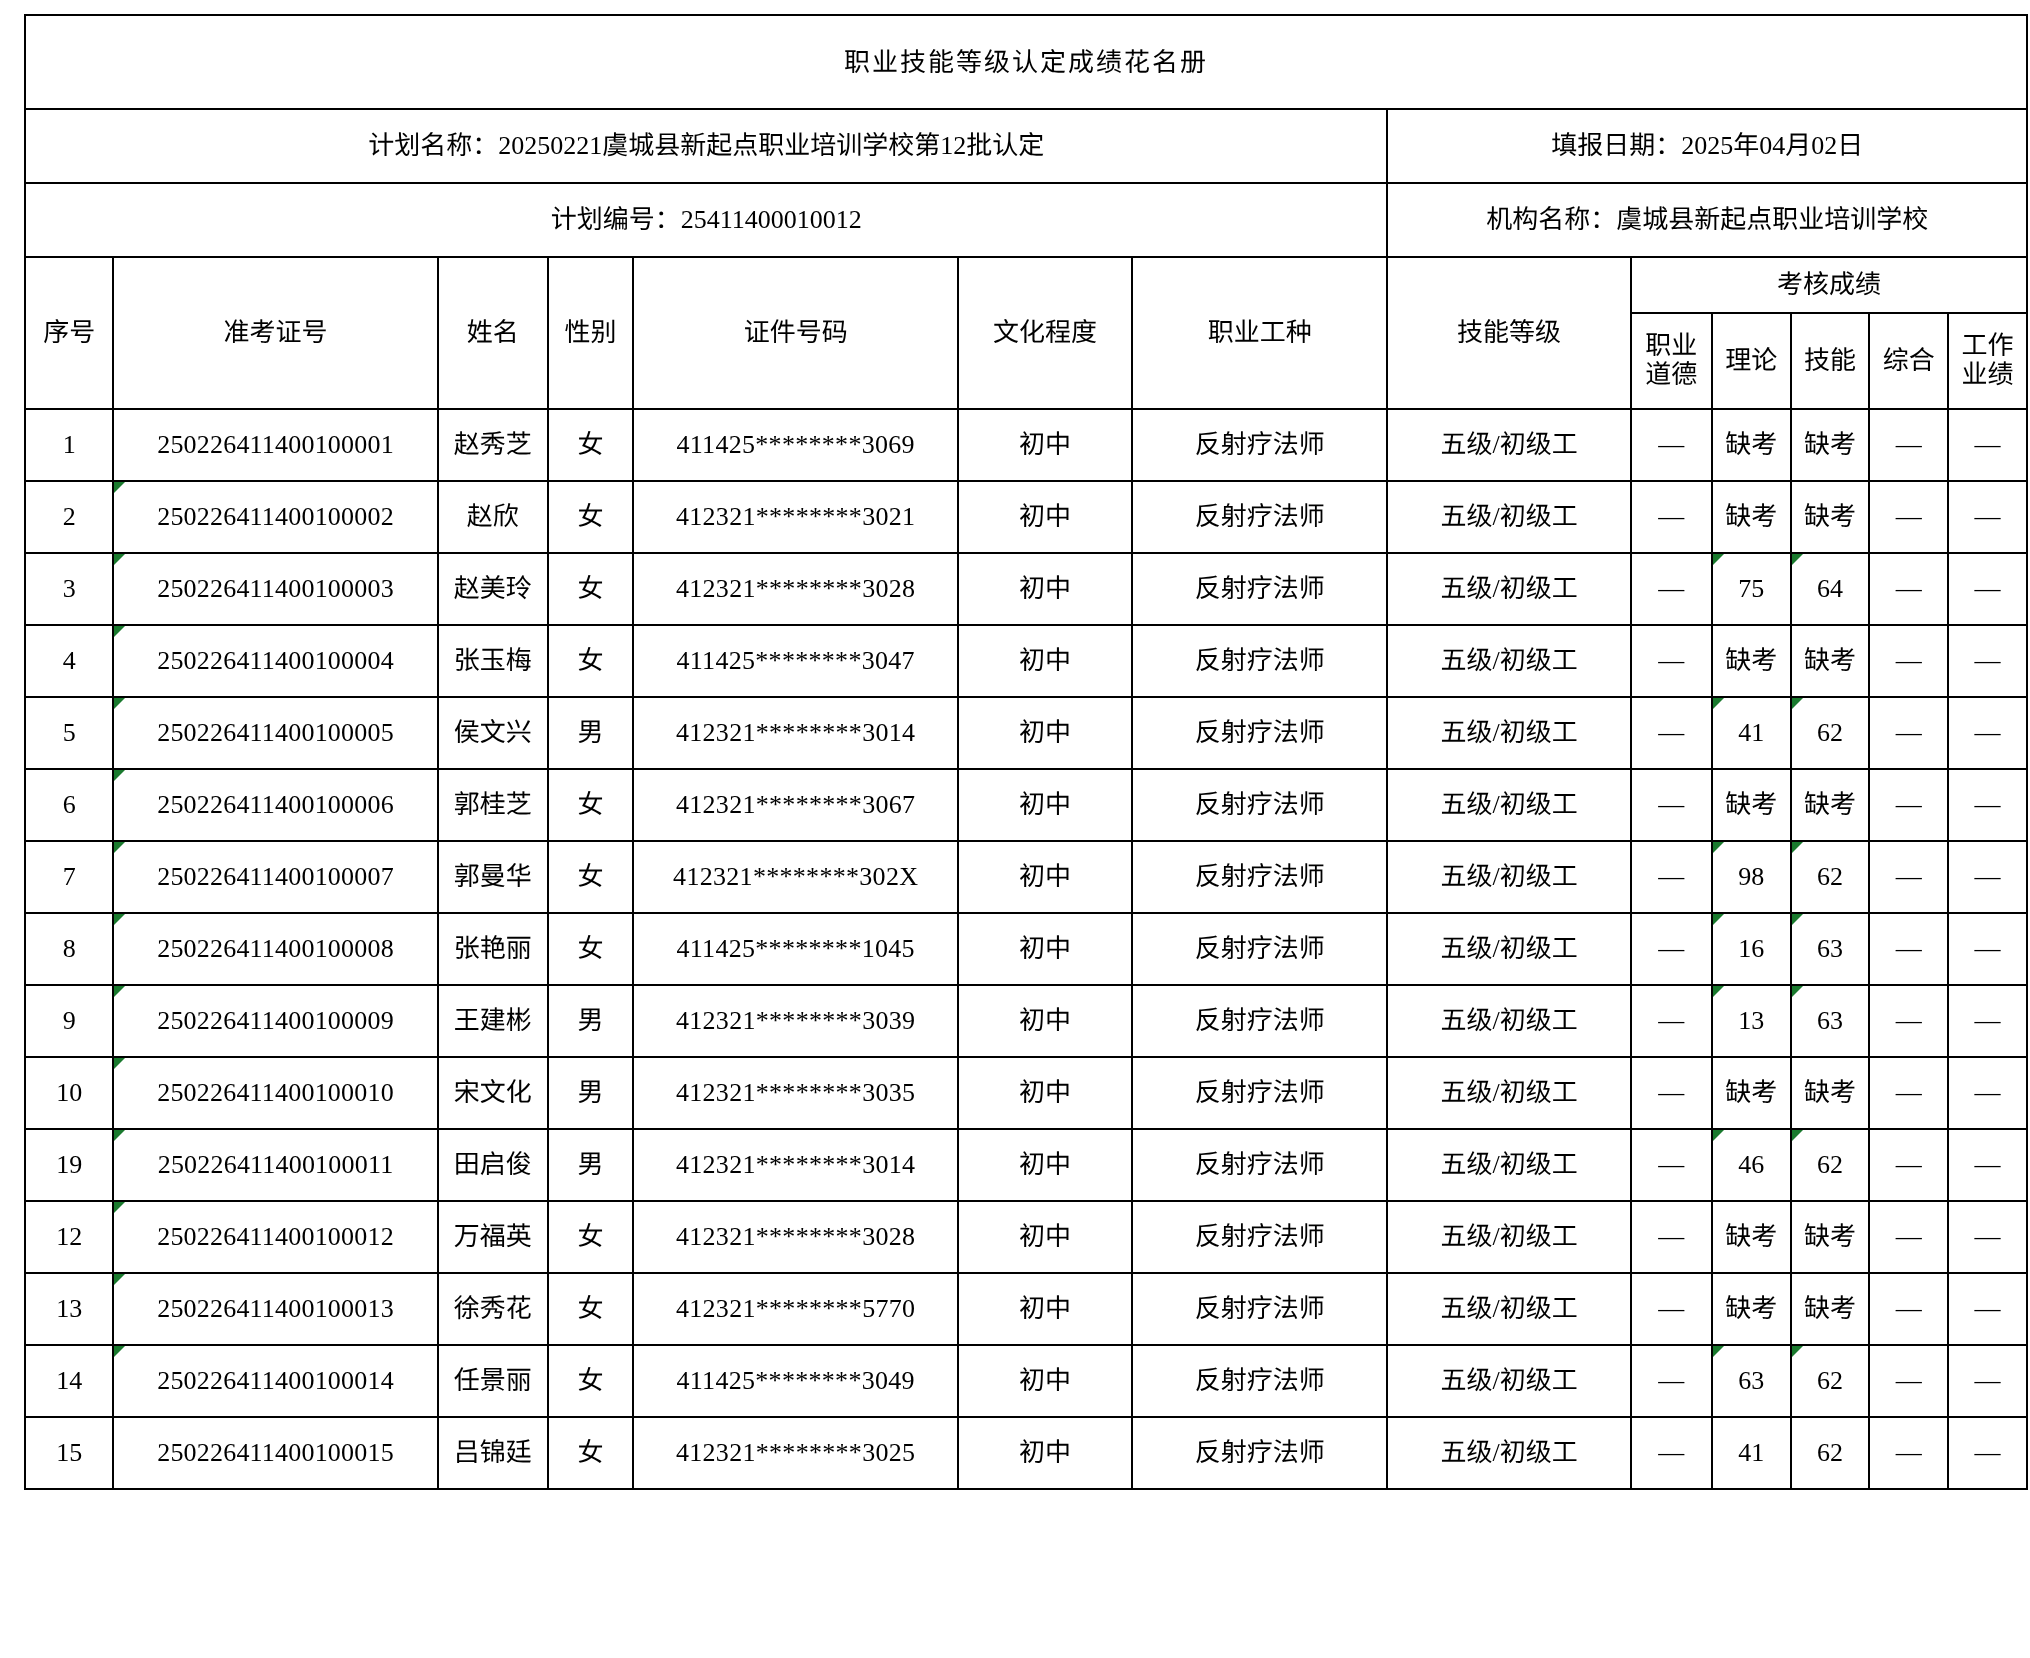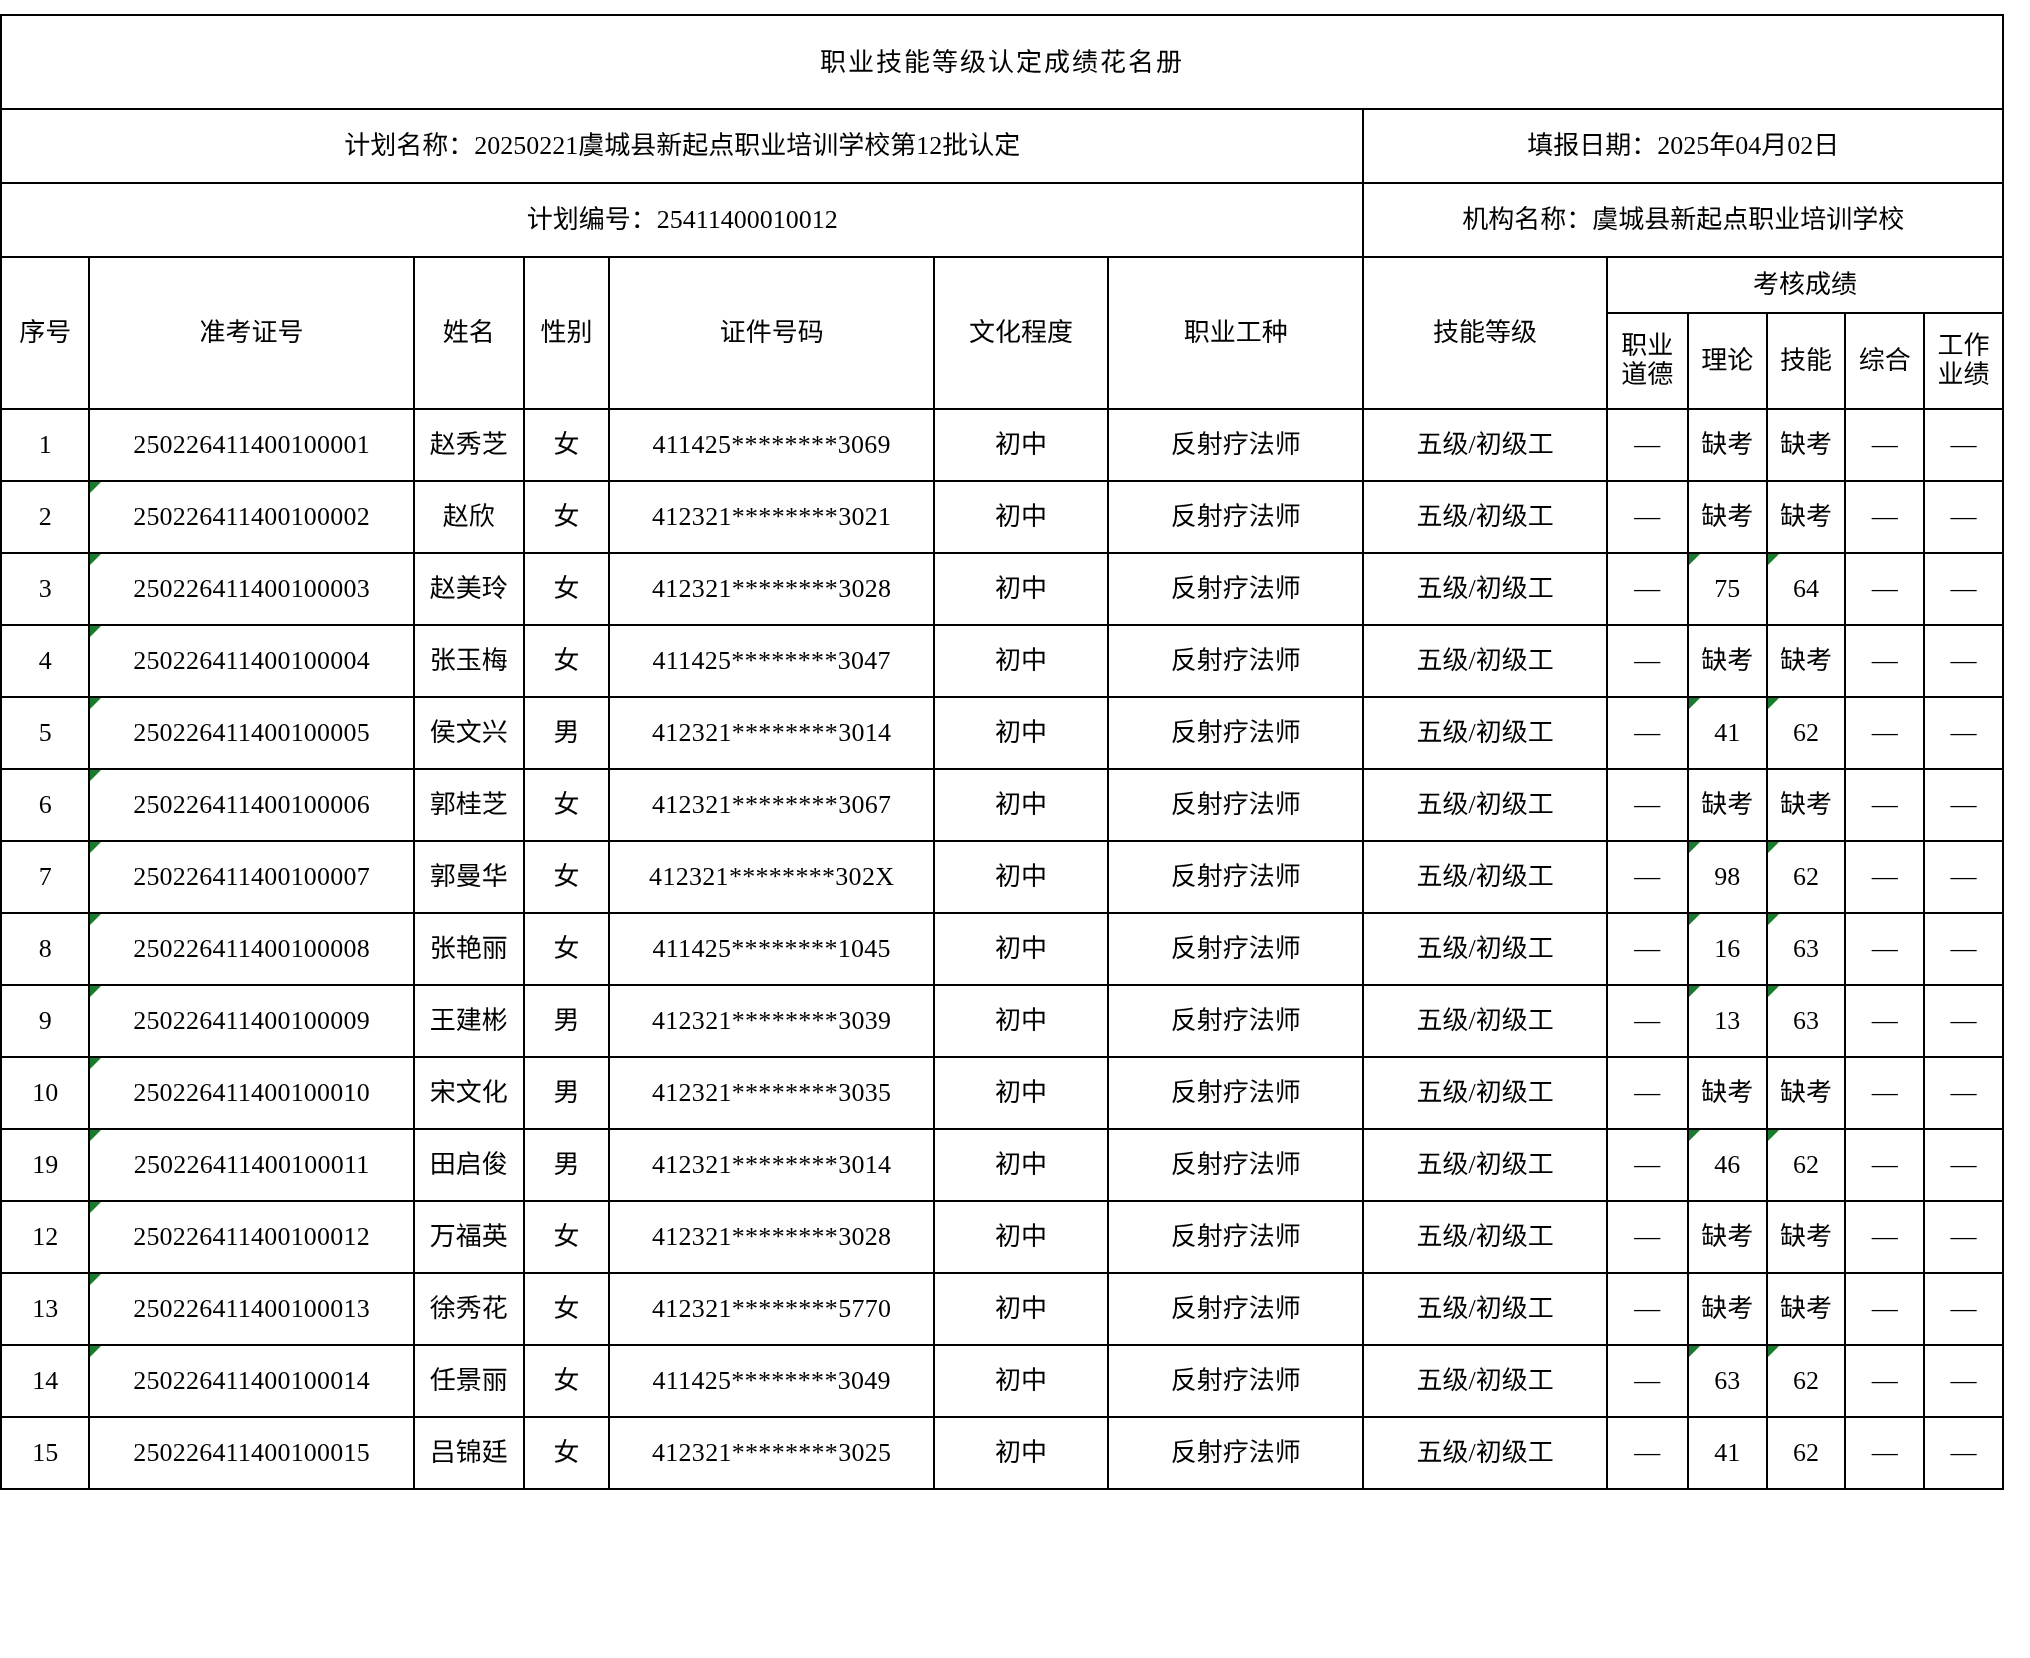--- a/index.html
+++ b/index.html
@@ -14,21 +14,21 @@
     height: 1658px;
     font-family: "Liberation Serif", "DejaVu Serif", serif;
     color: #000000;
     overflow: hidden;
   }
 
   .sheet {
     width: 1629px;
     height: 1658px;
     position: relative;
-    padding: 14px 12px 0 0;
+    padding: 14px 12px 0 24px;
   }
 
   table.roster {
     border-collapse: collapse;
     table-layout: fixed;
     width: 2004px;
     margin: 0;
   }
 
   table.roster td,

